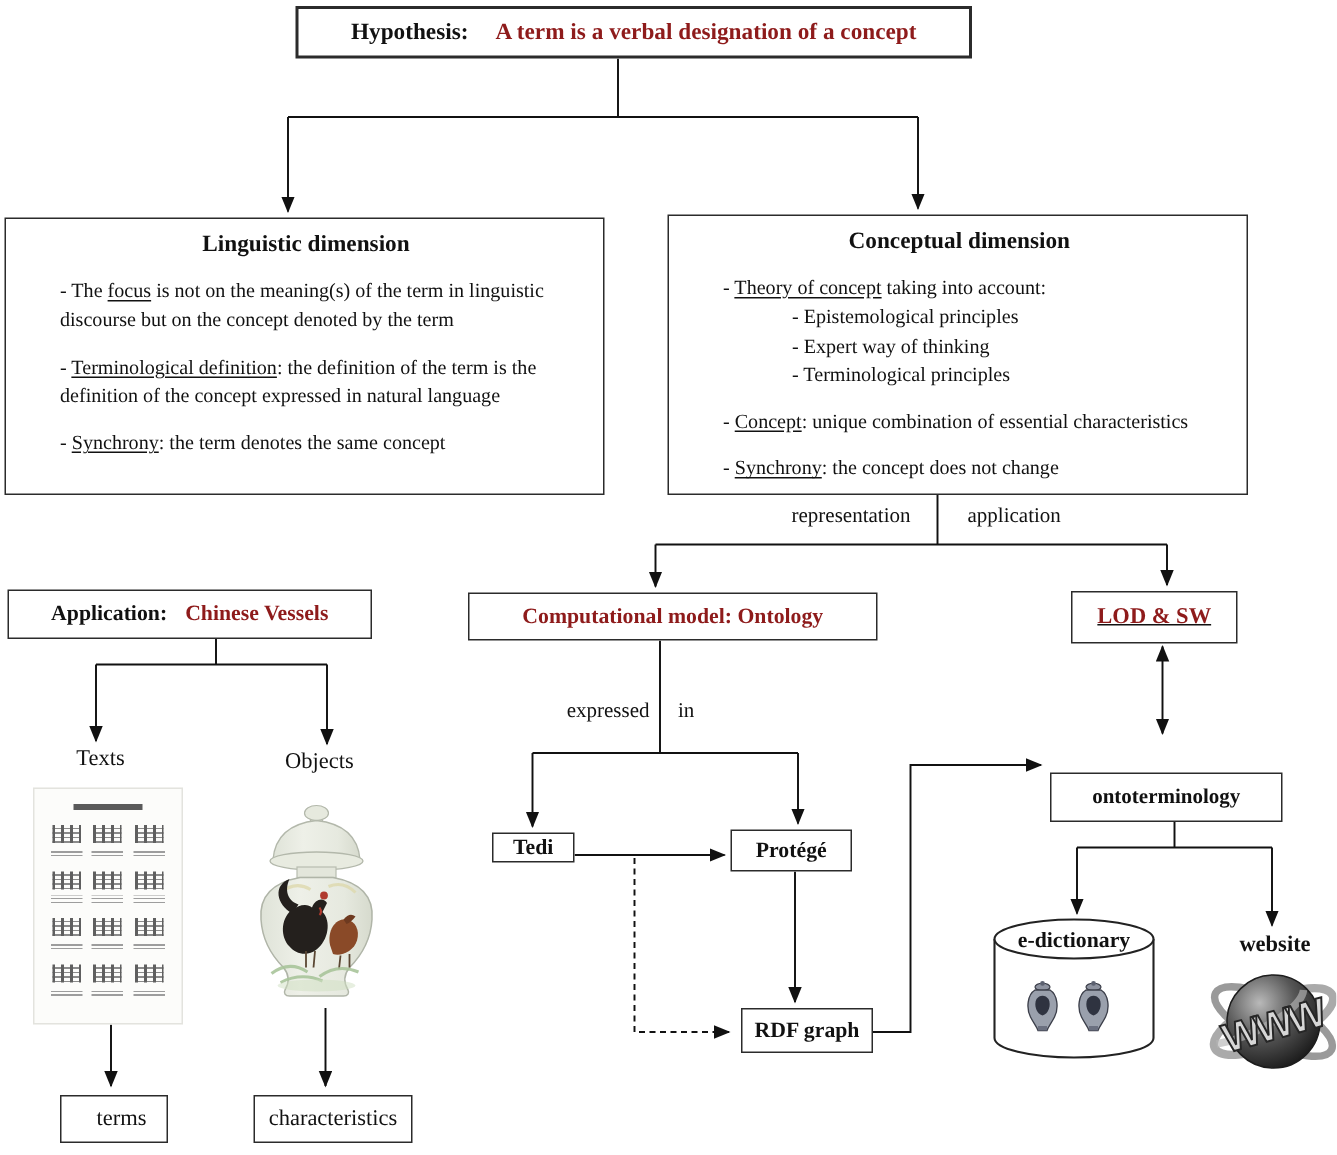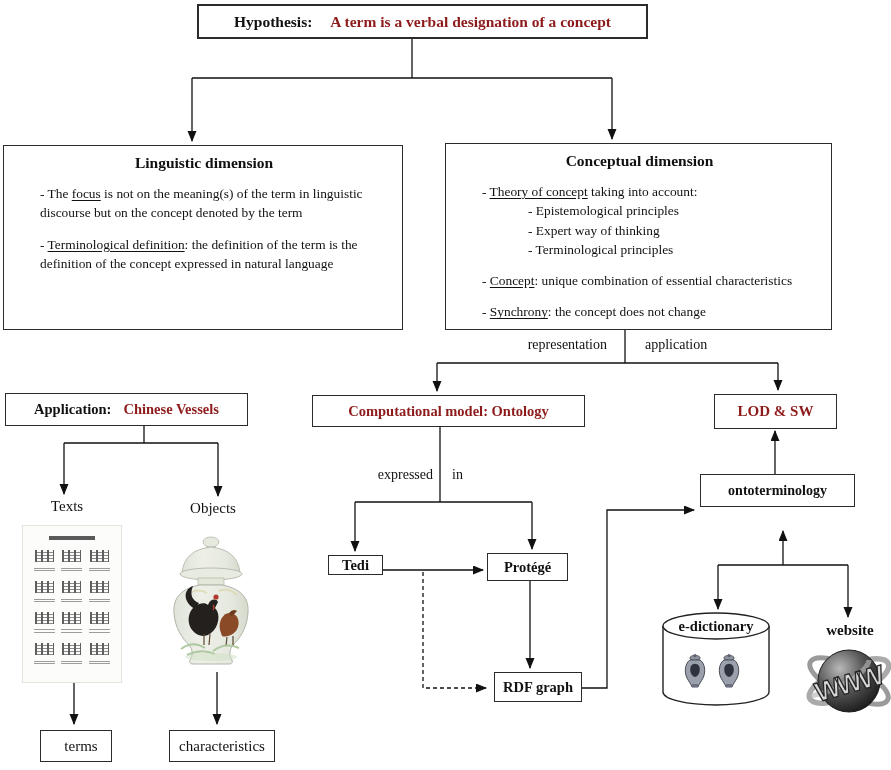--- a/index.html
+++ b/index.html
@@ -84,20 +84,21 @@
   <div class="node thick" style="left:197px;top:4px;width:451px;height:35px;font-size:15.5px;">
     <span class="b">Hypothesis:</span>
     <span class="b red" style="margin-left: 18px; color: rgb(142, 27, 27);">A term is a verbal designation of a concept</span>
   </div>
 
   <div class="node dimbox" style="left:3px;top:145px;width:400px;height:185px;">
     <div class="dim-title">Linguistic dimension</div>
     <div class="dim-body">
         <div class="bullet"><span>- The </span><span class="u">focus</span><span> is not on the meaning(s) of the term in linguistic discourse but on the concept denoted by the term</span></div>
         <div class="bullet"><span>- </span><span class="u">Terminological definition</span><span>: the definition of the term is the definition of the concept expressed in natural language</span></div>
+        <div class="bullet"><span>- </span><span class="u">Synchrony</span><span>: the term denotes the same concept</span></div>
       </div>
   </div>
 
   <div class="node dimbox" style="left:445px;top:143px;width:387px;height:187px;">
     <div class="dim-title">Conceptual dimension</div>
     <div class="dim-body">
         <div class="bullet"><span>- </span><span class="u">Theory of concept</span><span> taking into account:</span></div>
         <div class="subs">
           <div>- Epistemological principles</div>
           <div>- Expert way of thinking</div>
@@ -115,25 +116,25 @@
 
   <div class="node" style="left:5px;top:393px;width:243px;height:33px;font-size:14.5px;">
     <span class="b">Application:</span>
     <span class="b red" style="margin-left: 12px; color: rgb(142, 27, 27);">Chinese Vessels</span>
   </div>
 
   <div class="node" style="left:312px;top:395px;width:273px;height:32px;font-size:14.5px;">
     <span class="b red" style="color: rgb(142, 27, 27);">Computational model: Ontology</span>
   </div>
 
-  <div class="node" style="left:714px;top:394px;width:123px;height:35px;font-size:15px;">
+  <div class="node" style="left:714px;top:394px;width:111px;height:35px;font-size:15px;text-decoration:underline;">
     <span class="b red" style="color: rgb(142, 27, 27);">LOD &amp; SW</span>
   </div>
 
-  <div class="node" style="left:700px;top:474px;width:155px;height:33px;font-size:14px;">
+  <div class="node" style="left:700px;top:515px;width:155px;height:33px;font-size:14px;">
     <span class="b">ontoterminology</span>
   </div>
 
   <div class="node" style="left:328px;top:555px;width:55px;height:20px;font-size:14.5px;">
     <span class="b">Tedi</span>
   </div>
   <div class="node" style="left:487px;top:553px;width:81px;height:28px;font-size:14.5px;">
     <span class="b">Protégé</span>
   </div>
   <div class="node" style="left:494px;top:672px;width:88px;height:30px;font-size:14.5px;">

